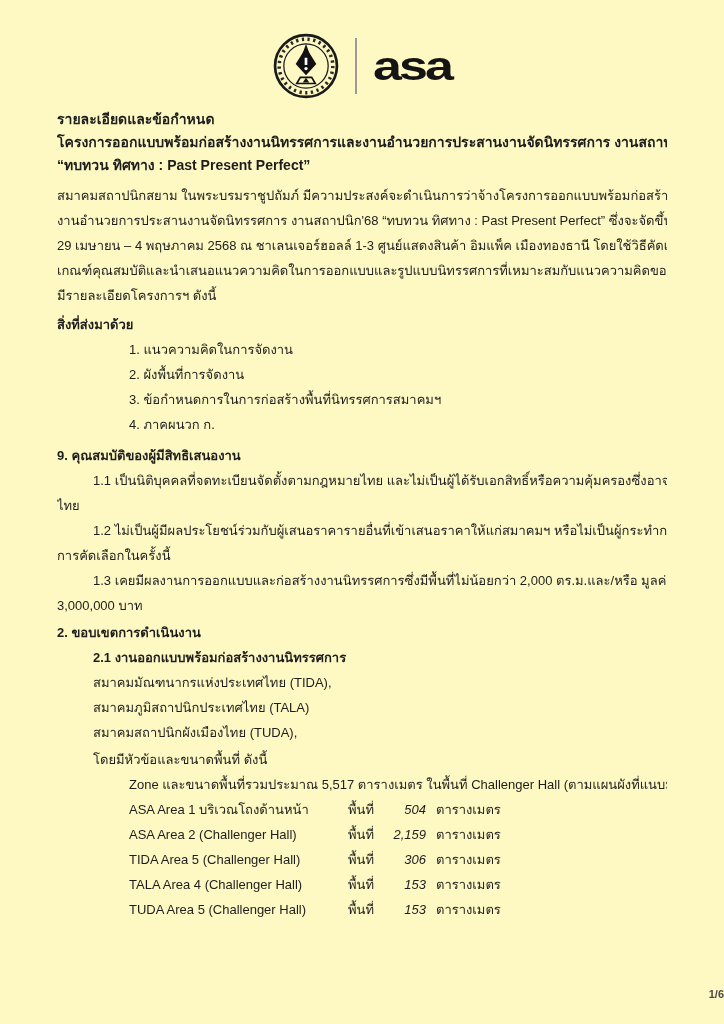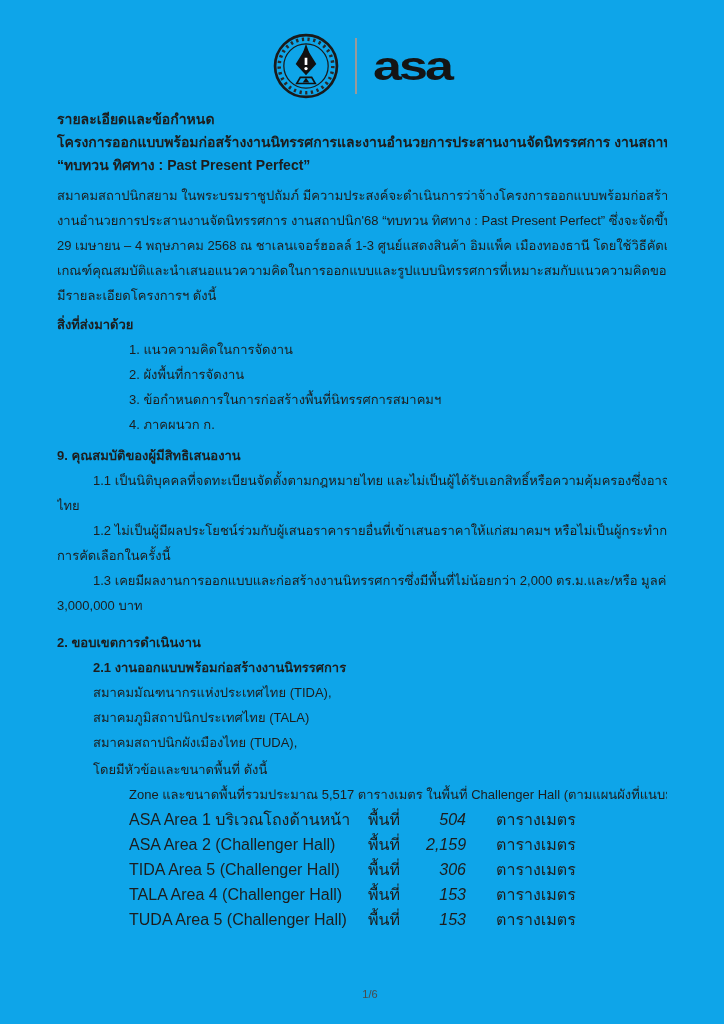--- a/index.html
+++ b/index.html
@@ -1,18 +1,18 @@
 <!DOCTYPE html>
 <html><head>
 <meta charset="utf-8">
 <style>
   * { margin:0; padding:0; box-sizing:border-box; }
   html,body { background:#e8e8e8; }
   .page {
-    width:724px; height:1024px; margin:0 auto; background:#0ea5e9;
+    width:724px; height:1024px; margin:0 auto; background:#fef9c3;
     position:relative; overflow:hidden;
     padding:0 57px;
     font-family:"Liberation Sans", sans-serif;
     color:#1d1d1d;
   }
   
   .header { padding-top:32px; height:100px; display:flex; justify-content:center; align-items:center; gap:16px; }
   .seal svg { display:block; }
   .logo-divider { width:2px; height:56px; background:#9a9a9a; }
   .wordmark {
@@ -23,28 +23,28 @@
   .title-block { margin-top:8px; }
   .title-line { font-size:14px; font-weight:bold; line-height:23px; white-space:nowrap; overflow:hidden; }
   
   .line { font-size:13px; line-height:25px; white-space:nowrap; overflow:hidden; }
   .bold { font-weight:bold; }
   .ind1 { margin-left:36px; }
   .ind2 { margin-left:72px; }
   .intro { margin-top:6px; }
   .attach { margin-top:4px; }
   .sec1 { margin-top:6px; }
-  .sec2 { margin-top:12px; }
+  .sec2 { margin-top:2px; }
   .zones { margin-top:2px; }
   
-  .area-row { margin-left:72px; display:grid; grid-template-columns:219px 38px 40px auto; font-size:16px; line-height:25px; white-space:nowrap;gap:20px; }
+  .area-row { margin-left:72px; display:grid; grid-template-columns:219px 38px 40px auto; font-size:13px; line-height:25px; white-space:nowrap; }
   .a-value { text-align:right;font-style:italic; }
   .a-unit { padding-left:10px; }
   
-  .footer { position:absolute; left:16px; right:0; top:988px; text-align:center; font-size:11px; color:#4a4a4a; }
+  .footer { position:absolute; left:16px; right:0; top:988px; text-align:right; font-size:11px; color:#4a4a4a;font-weight:bold; }
 </style>
 </head>
 <body>
 
 <div class="page">
 
   <div class="header">
     <span class="seal">
       <svg width="66" height="66" viewBox="0 0 64 64">
         <circle cx="32" cy="32" r="30" fill="none" stroke="#1a1a1a" stroke-width="2.6"></circle>

